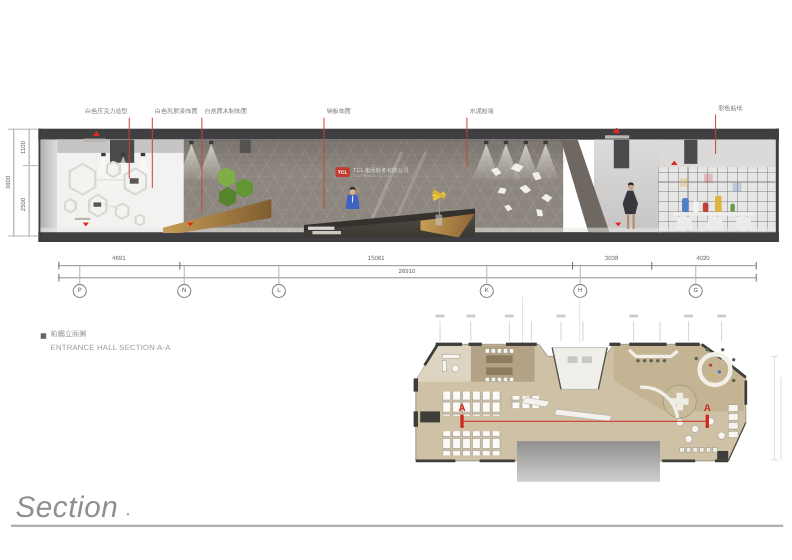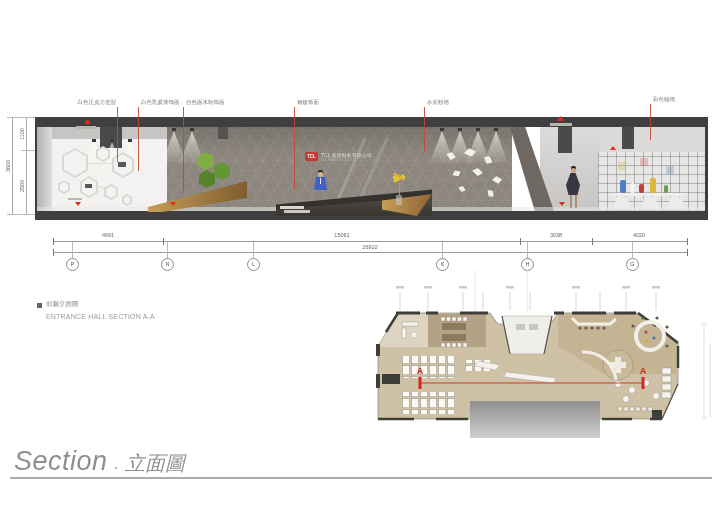--- a/index.html
+++ b/index.html
@@ -374,17 +374,16 @@
       <rect x="52.5" y="111" width="3" height="12" fill="#d0281e"></rect>
       <rect x="275.5" y="111" width="3" height="12" fill="#d0281e"></rect>
       <text x="54" y="108" font-size="9" font-weight="bold" fill="#d0281e" text-anchor="middle">A</text>
       <text x="277" y="108" font-size="9" font-weight="bold" fill="#d0281e" text-anchor="middle">A</text>
     </g>
   </svg>
 
   <div class="footer-row">
     <span class="footer-en">Section</span>
     <span class="footer-sep">·</span>
-    <span class="footer-cn">立面圖</span>
   </div>
   <div class="abs" style="left:10px;top:477px;width:702px;height:2px;background:#ababab"></div>
 
 </div>
 
 </body></html>

